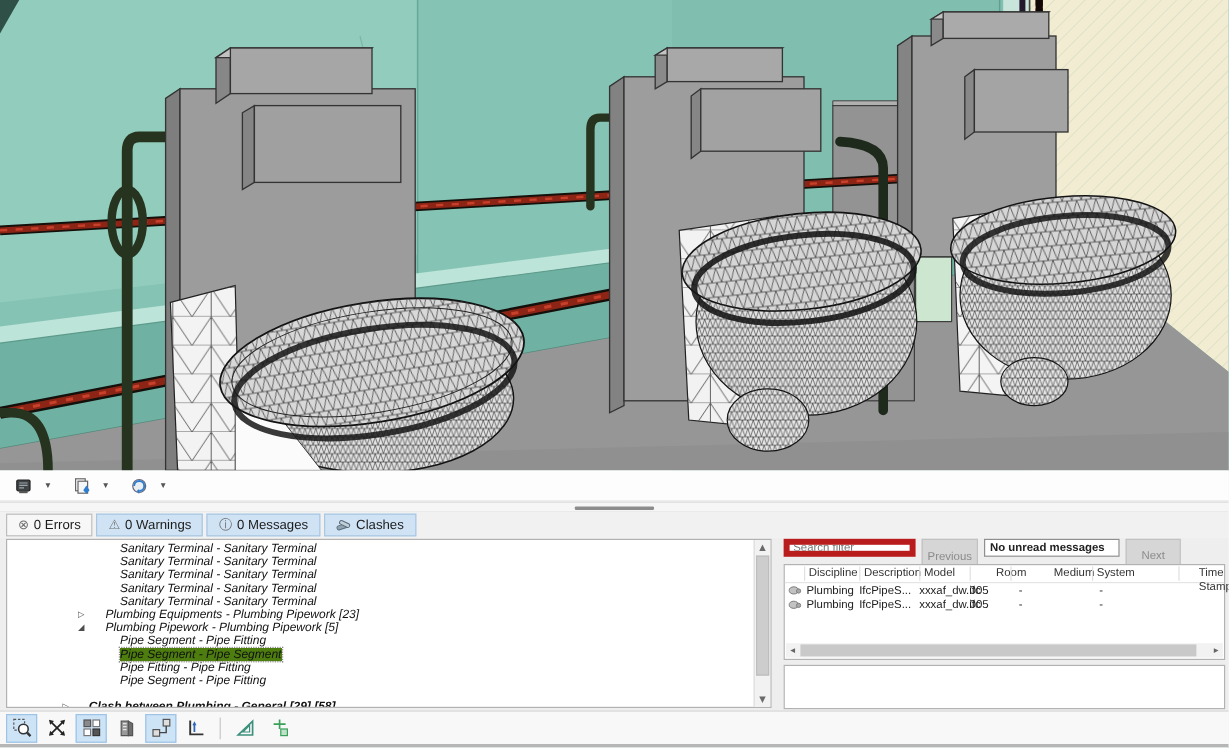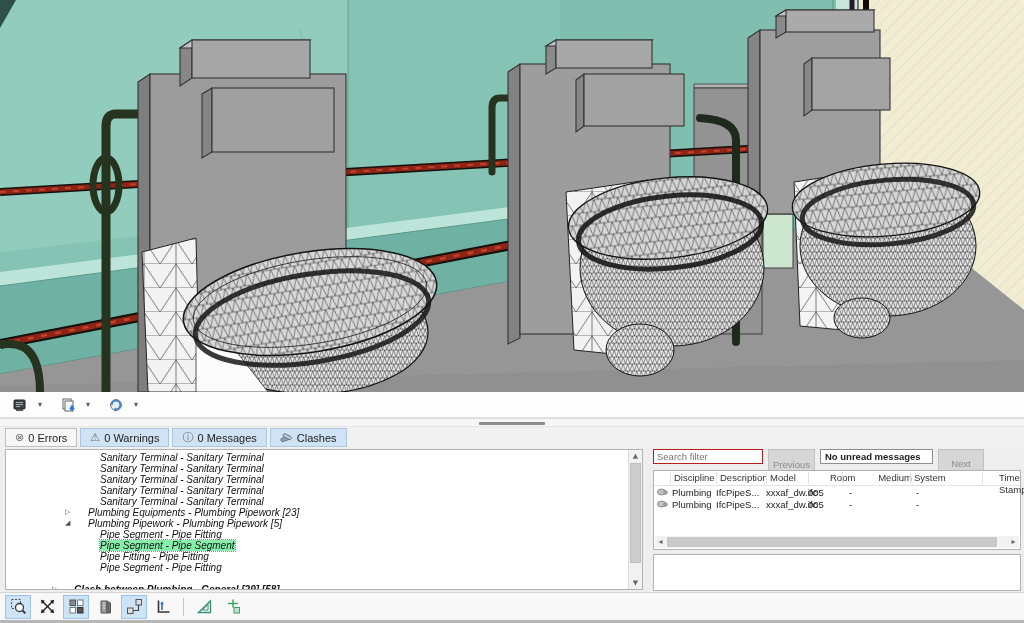--- a/index.html
+++ b/index.html
@@ -27,28 +27,28 @@
   .tab.plain{background:#f7f7f7;border-color:#bdbdbd;}
   .tabglyph{font-size:11px;color:#6f6f6f;line-height:1;font-family:"DejaVu Sans",sans-serif;}
 
   
   .content-bg{left:0;top:448px;width:1024px;height:144px;background:#eeeeee;}
 
   .tree-panel{left:5px;top:449px;width:638px;height:141px;background:#ffffff;border:1px solid #b2b2b2;box-sizing:border-box;overflow:hidden;}
   .trow{position:absolute;left:14px;width:600px;height:11px;line-height:11px;font-size:10px;font-style:italic;}
   .texp{position:absolute;top:0;font-size:7px;color:#4d4d4d;font-family:"DejaVu Sans",sans-serif;}
   .tlabel{position:absolute;top:0;white-space:nowrap;color:#111;}
-  .tlabel.sel{background:#86efac;outline:1px dotted #8a8a8a;}
+  .tlabel.sel{background:#4d7c0f;outline:1px dotted #8a8a8a;}
   .tlabel.bold{font-weight:bold;}
   .vscroll{position:absolute;right:0;top:0;width:14px;height:139px;background:#f2f2f2;border-left:1px solid #dcdcdc;box-sizing:border-box;}
   .varrow{position:absolute;left:0;width:13px;height:12px;text-align:center;font-size:7px;color:#6a6a6a;line-height:12px;font-family:"DejaVu Sans",sans-serif;}
   .vthumb{position:absolute;left:1px;top:13px;width:11px;height:100px;background:#cdcdcd;border:1px solid #bdbdbd;box-sizing:border-box;}
 
   
-  .search-input{left:653px;top:449px;width:110px;height:15px;border:1px solid #b91c1c;font-size:9.5px;padding:0 3px;box-sizing:border-box;font-family:"Liberation Sans",sans-serif;color:#333;}
+  .search-input{left:653px;top:449px;width:110px;height:15px;border:5px solid #b91c1c;font-size:9.5px;padding:0 3px;box-sizing:border-box;font-family:"Liberation Sans",sans-serif;color:#333;}
   .gbtn{display:flex;align-items:center;justify-content:center;background:#d6d6d6;border:1px solid #c2c2c2;color:#8b8b8b;font-size:9.5px;box-sizing:border-box;}
   .msgbox{left:820px;top:449px;width:113px;height:15px;background:#fff;border:1px solid #8f8f8f;box-sizing:border-box;
           font-size:9.5px;font-weight:bold;color:#222;display:flex;align-items:center;padding-left:4px;}
 
   
   .table-panel{left:653px;top:470px;width:368px;height:80px;background:#fff;border:1px solid #b2b2b2;box-sizing:border-box;}
   .thead{position:absolute;left:0;top:0;width:100%;height:14px;border-bottom:1px solid #e4e4e4;}
   .th{position:absolute;top:1px;font-size:9.5px;color:#333;border-left:1px solid #e0e0e0;padding-left:3px;height:12px;line-height:12px;}
   .td{position:absolute;font-size:9.5px;color:#222;white-space:nowrap;}
   .hscroll{position:absolute;left:1px;bottom:1px;width:364px;height:12px;background:#f2f2f2;}

